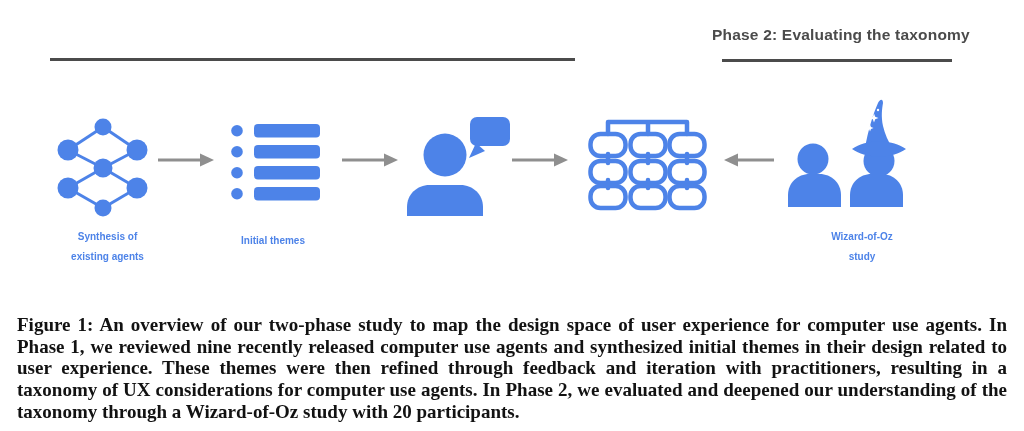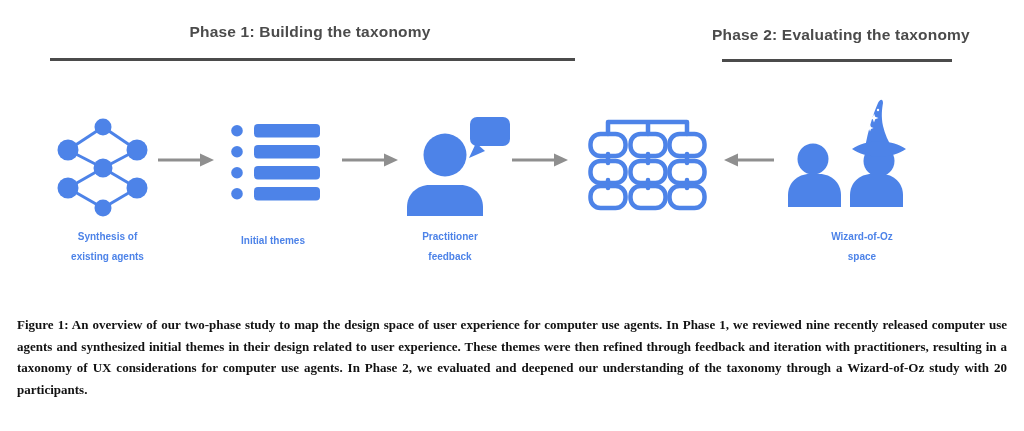--- a/index.html
+++ b/index.html
@@ -13,30 +13,29 @@
   }
   .phase-line{position:absolute;height:3px;background:var(--heading_gray);}
   .icon{position:absolute;display:block;}
   .step-label{
     position:absolute;font-weight:bold;font-size:10px;line-height:20px;
     color:var(--accent);text-align:center;white-space:pre-line;
   }
   .caption{
     position:absolute;left:17px;top:314px;width:990px;
     font-family:"Liberation Serif",serif;font-weight:bold;
-    font-size:13px;line-height:21.7px;color:var(--caption_black);
+    font-size:19px;line-height:21.7px;color:var(--caption_black);
     text-align:justify;
   }
 </style>
 </head>
 <body>
 
 <div class="stage">
 
-  <div class="phase-label" style="left:110px;top:23px;width:400px">Phase 1: Building the taxonomy</div>
   <div class="phase-line" style="left:50px;top:58px;width:525px"></div>
 
   <div class="phase-label" style="left:712px;top:26px;width:250px">Phase 2: Evaluating the taxonomy</div>
   <div class="phase-line" style="left:722px;top:59px;width:230px"></div>
 
   <svg class="icon" style="left:55px;top:110px" width="100" height="108" viewBox="0 0 100 108" aria-label="network-graph-icon">
     <g stroke="var(--accent)" stroke-width="3" fill="none">
       <line x1="48" y1="17" x2="13" y2="40"></line>
         <line x1="48" y1="17" x2="82" y2="40"></line>
       <line x1="13" y1="40" x2="48" y2="58"></line>
@@ -127,20 +126,18 @@
     <g fill="#ffffff">
       <path d="M91,17.5 L92.2,20.8 L95.5,22 L92.2,23.2 L91,26.5 L89.8,23.2 L86.5,22 L89.8,20.8 Z"></path>
       <path d="M87,28.5 L88,31 L90.5,32 L88,33 L87,35.5 L86,33 L83.5,32 L86,31 Z"></path>
       <circle cx="95" cy="14" r="1.2"></circle>
     </g>
   </svg>
 
   <div class="step-label" style="left:25px;top:227px;width:165px">Synthesis of
 existing agents</div>
   <div class="step-label" style="left:193px;top:231px;width:160px">Initial themes</div>
-  <div class="step-label" style="left:370px;top:227px;width:160px">Practitioner
-feedback</div>
   <div class="step-label" style="left:782px;top:227px;width:160px">Wizard-of-Oz
-space</div>
+study</div>
 
   <div class="caption">Figure 1: An overview of our two-phase study to map the design space of user experience for computer use agents. In Phase 1, we reviewed nine recently released computer use agents and synthesized initial themes in their design related to user experience. These themes were then refined through feedback and iteration with practitioners, resulting in a taxonomy of UX considerations for computer use agents. In Phase 2, we evaluated and deepened our understanding of the taxonomy through a Wizard-of-Oz study with 20 participants.</div>
 
 </div>
 
 </body></html>

